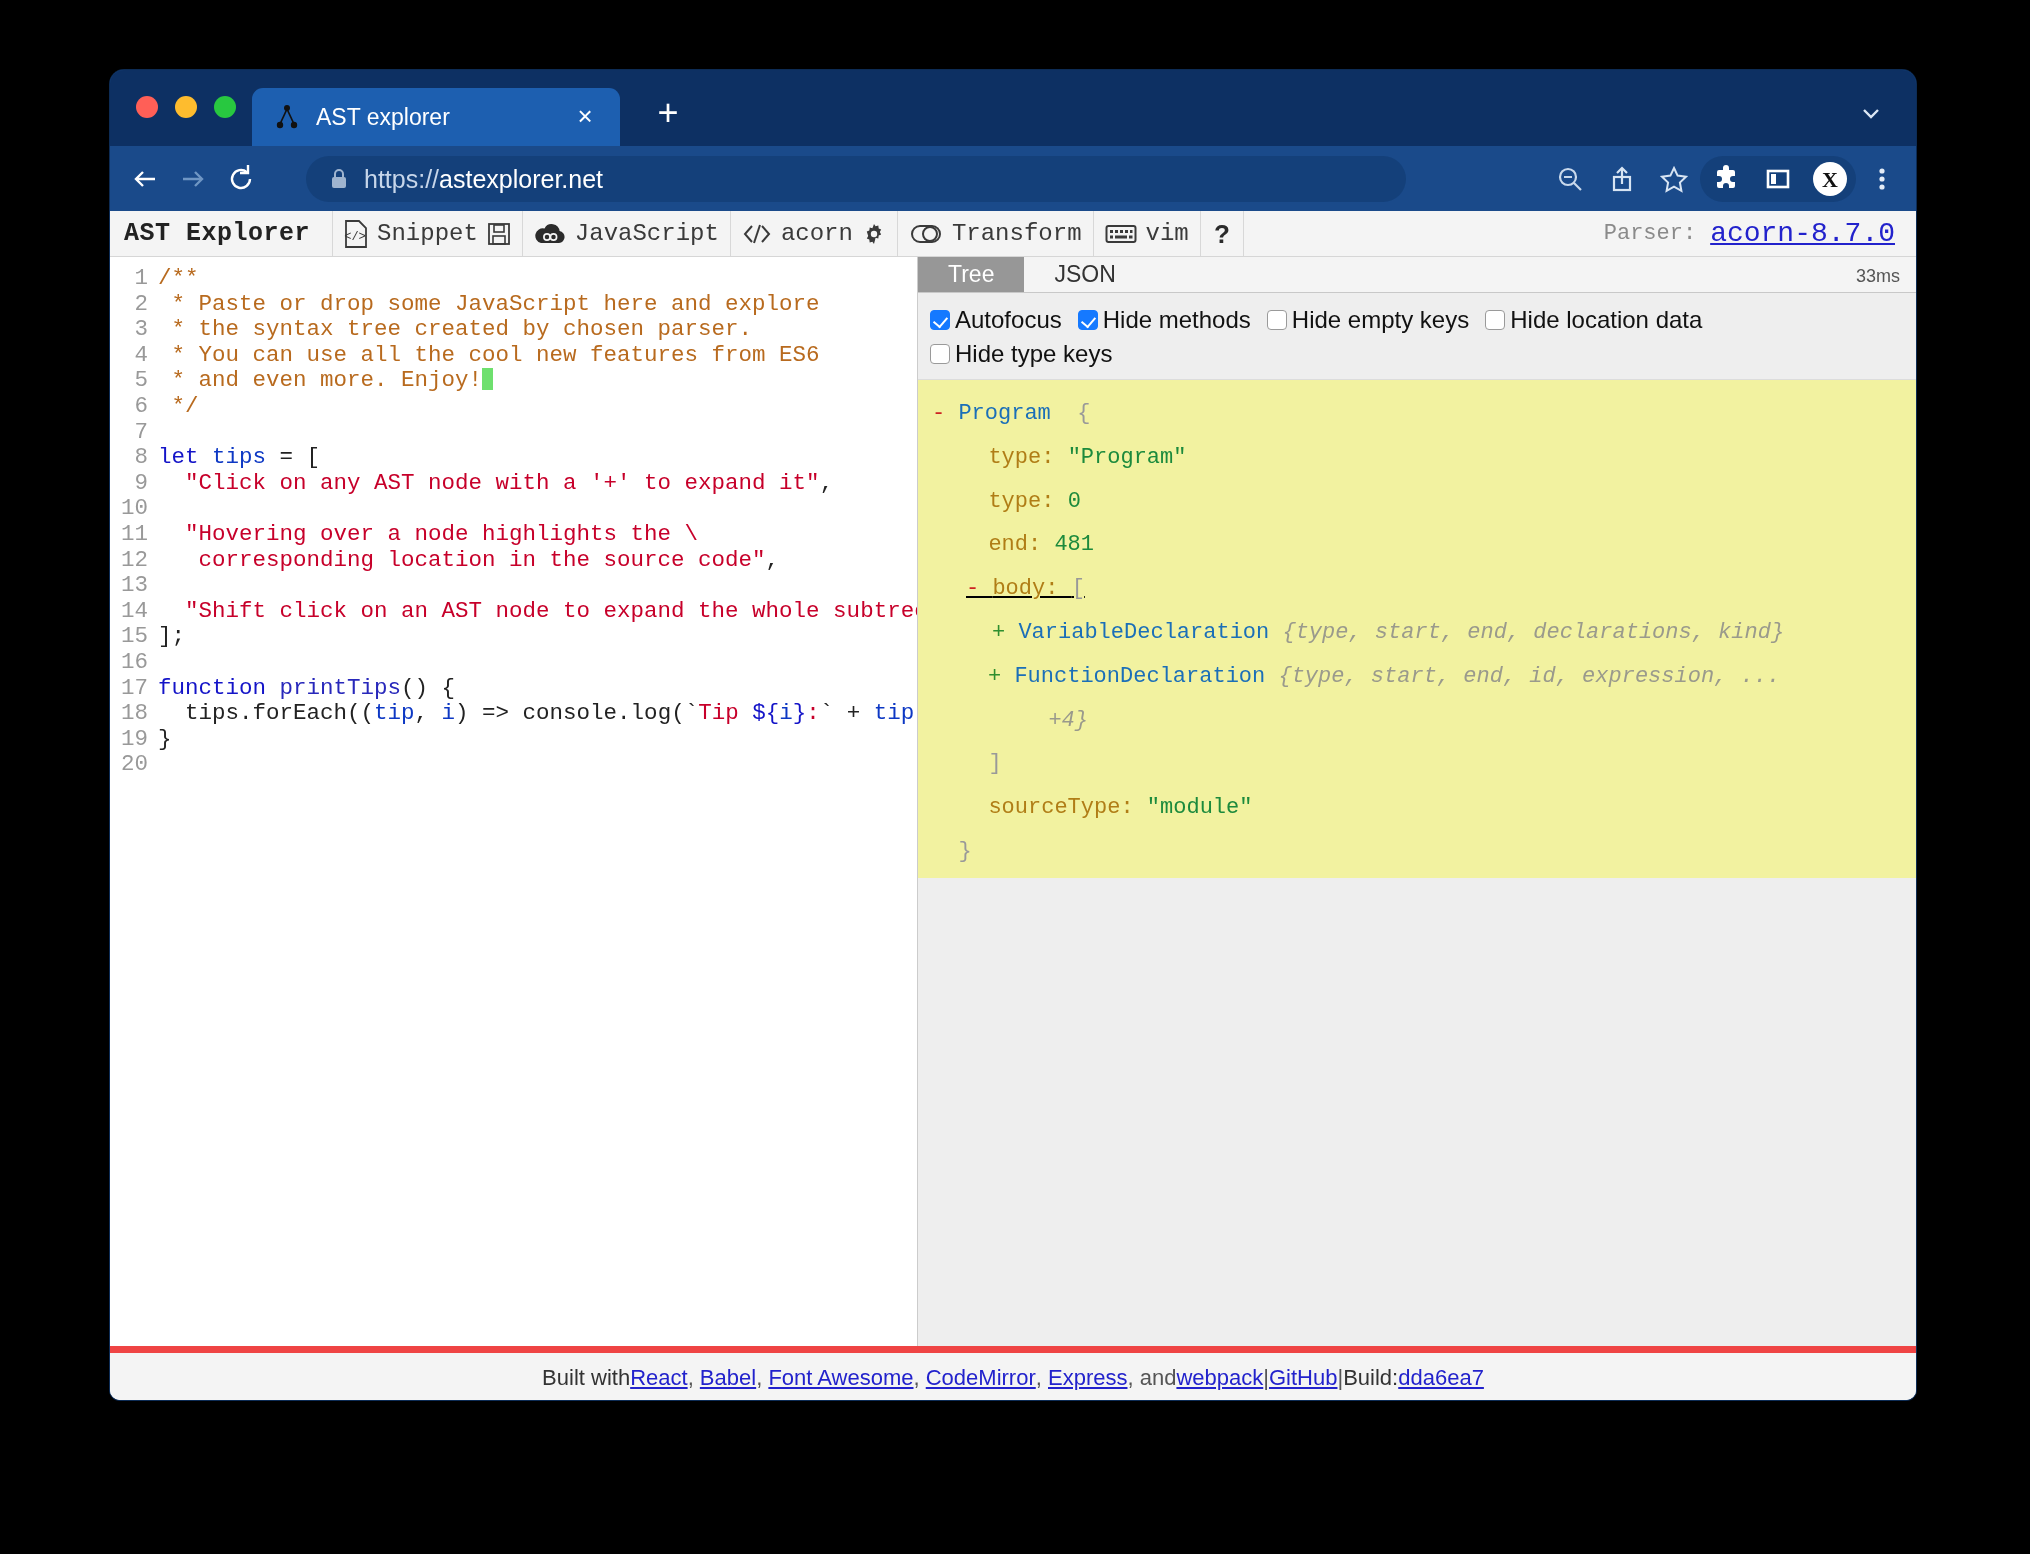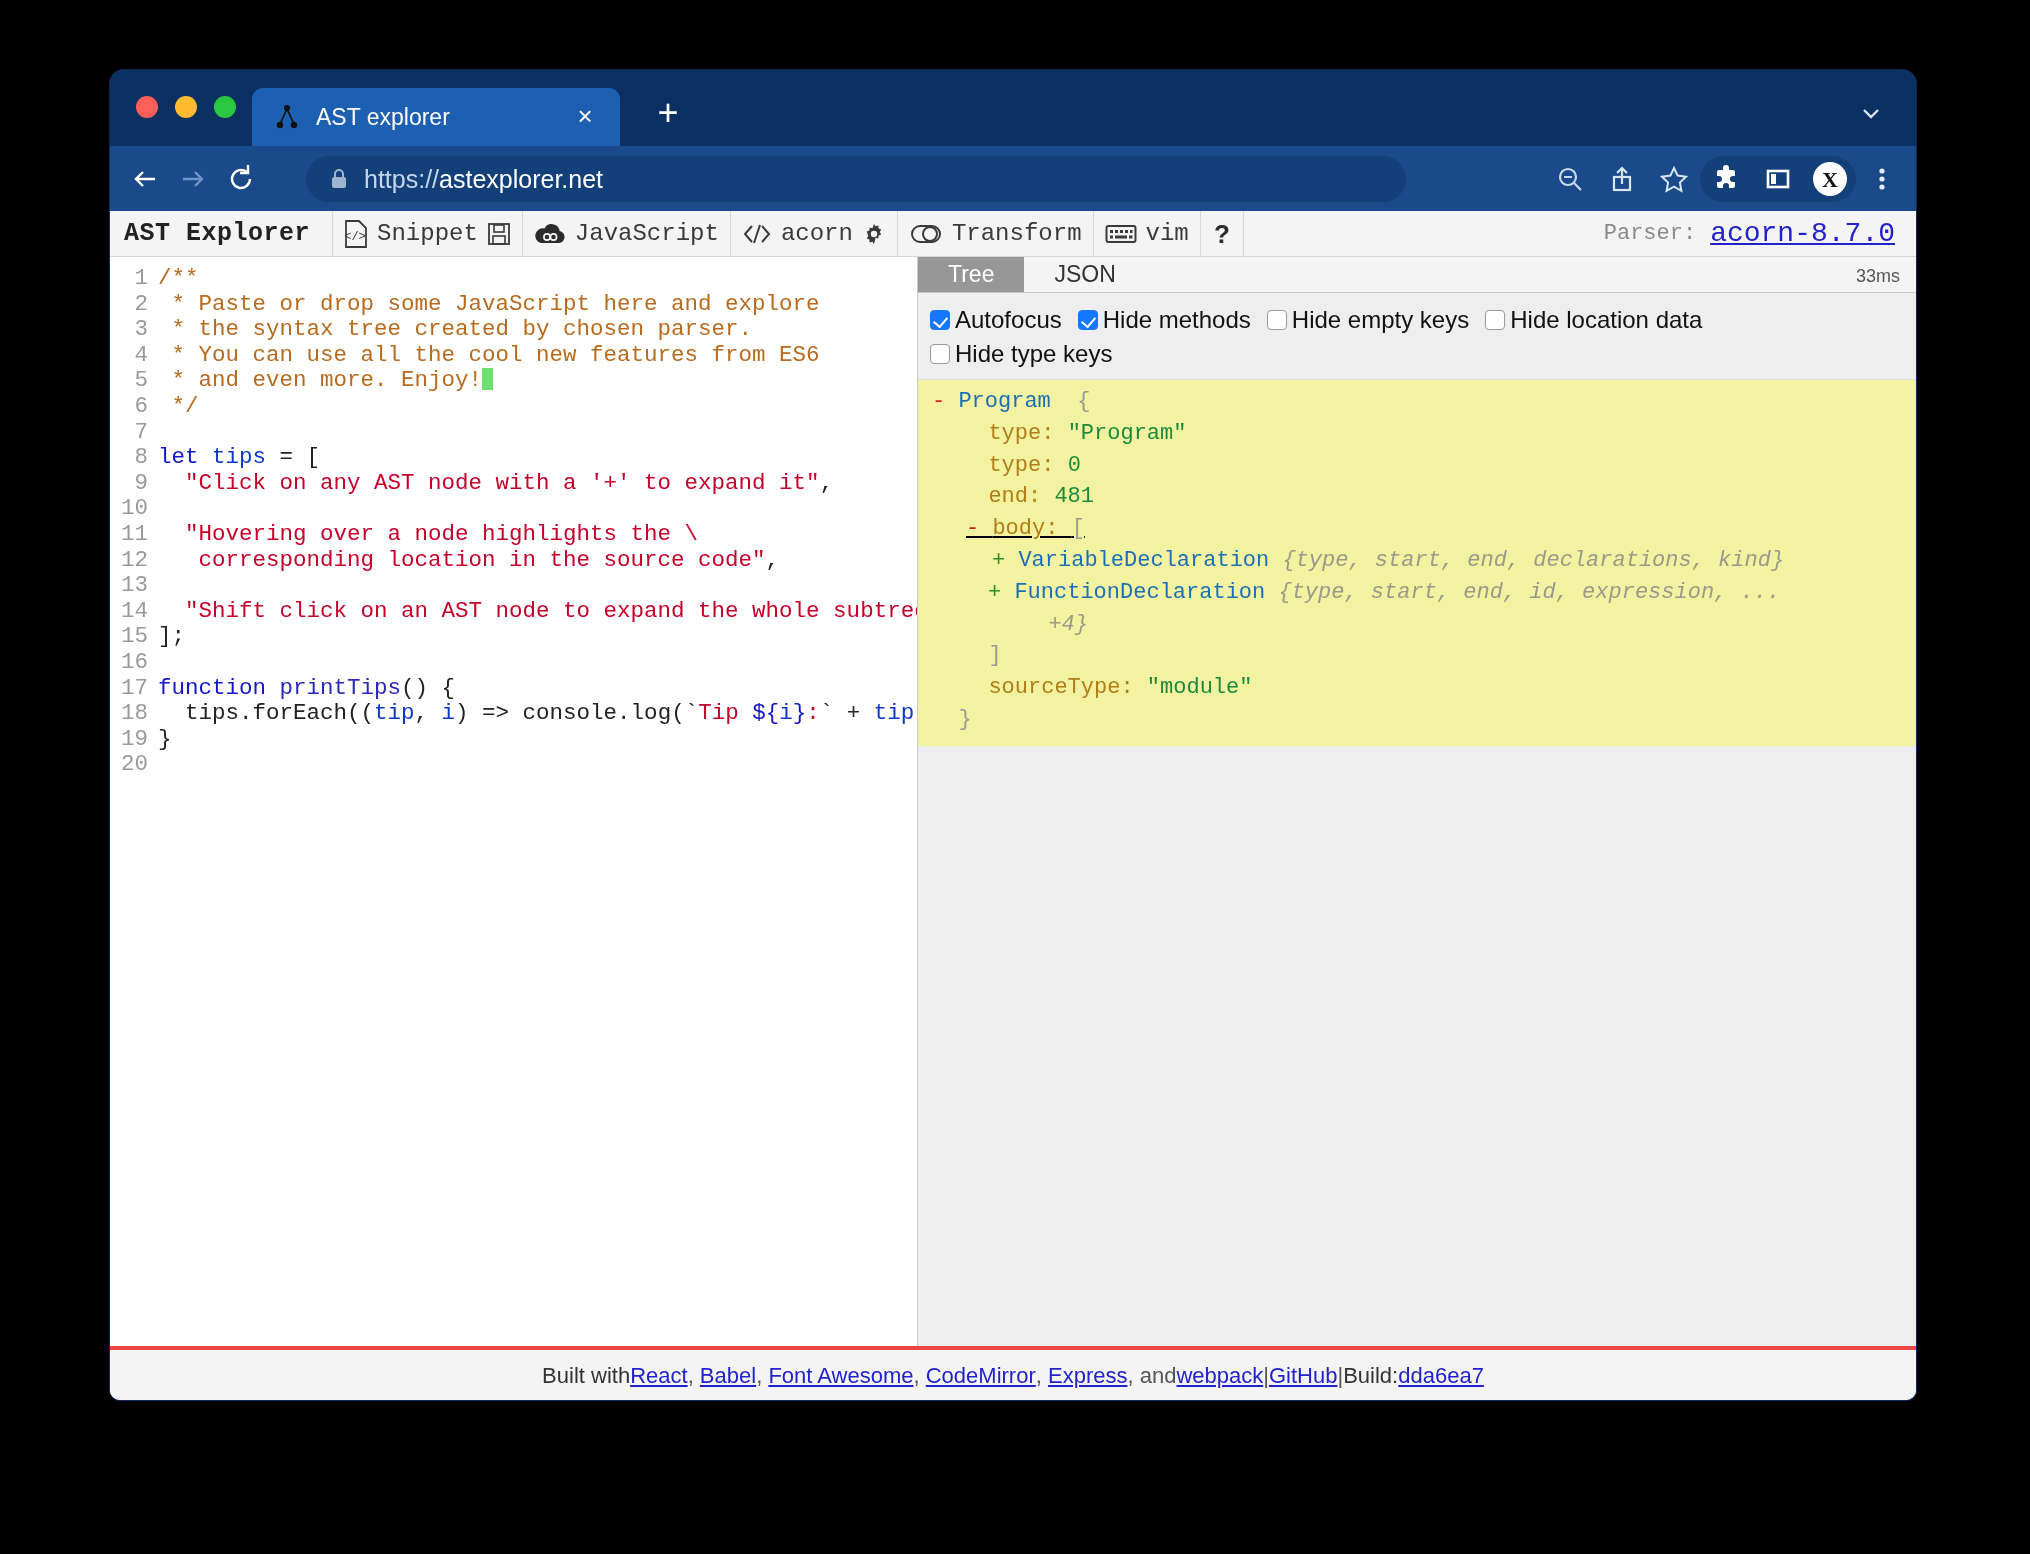--- a/index.html
+++ b/index.html
@@ -263,36 +263,36 @@
   }
 
   
   #tree {
     background:#f2f2a0;
     padding:6px 0 10px 0;
     font-family:"Liberation Mono", monospace;
     font-size:22px;
     line-height:31.8px;
   }
-  .tline { white-space:pre; padding-left:14px; }
+  .tline { white-space:pre; padding-left:14px;margin-top:12px; }
   .tog { color:#cc2222; }
   .tog.plus { color:#2f8f2f; }
   .nodename { color:#1b6fb8; }
   .keyname { color:#b07d16; }
   .tstr { color:#1c8a3c; }
   .tnum { color:#1c8a3c; }
   .tbrace { color:#999; }
   .tprops { color:#9a9a8c; font-style:italic; }
 
   
   #footer {
     position:relative;
     height:56px;
     background:#f4f4f4;
-    border-top:4px solid #ef4444;
+    border-top:7px solid #ef4444;
     display:flex; align-items:center; justify-content:center;
     font-size:22px; color:#333;
   }
   #footer a { color:#2222cc; text-decoration:underline; }
   #footer span.sep { color:#555; }
 </style>
 </head>
 <body>
 
 <div id="window">

